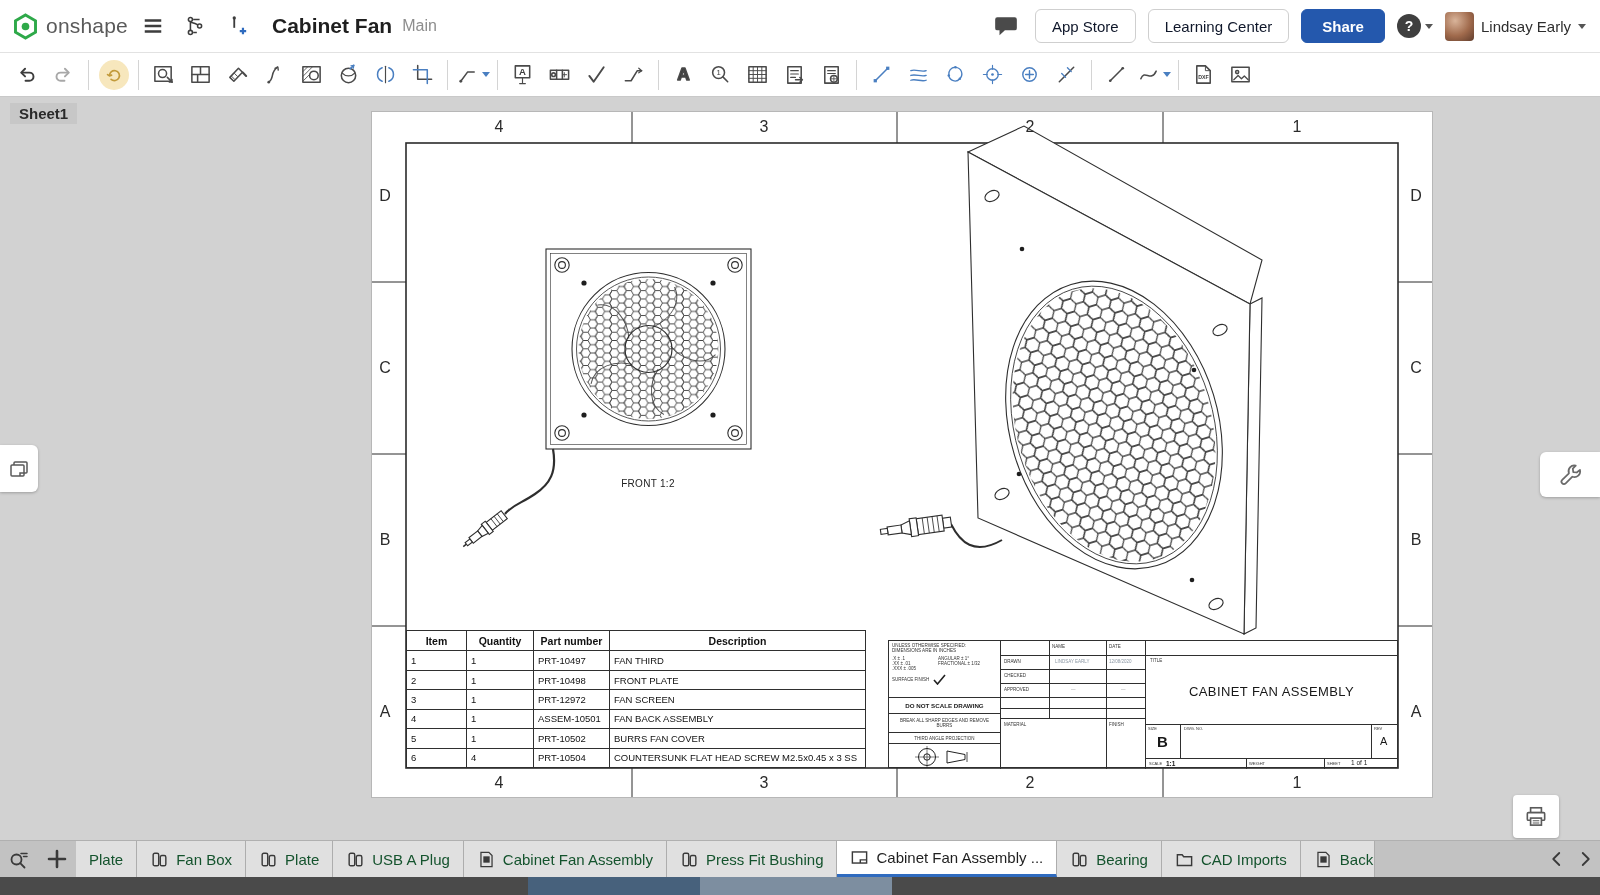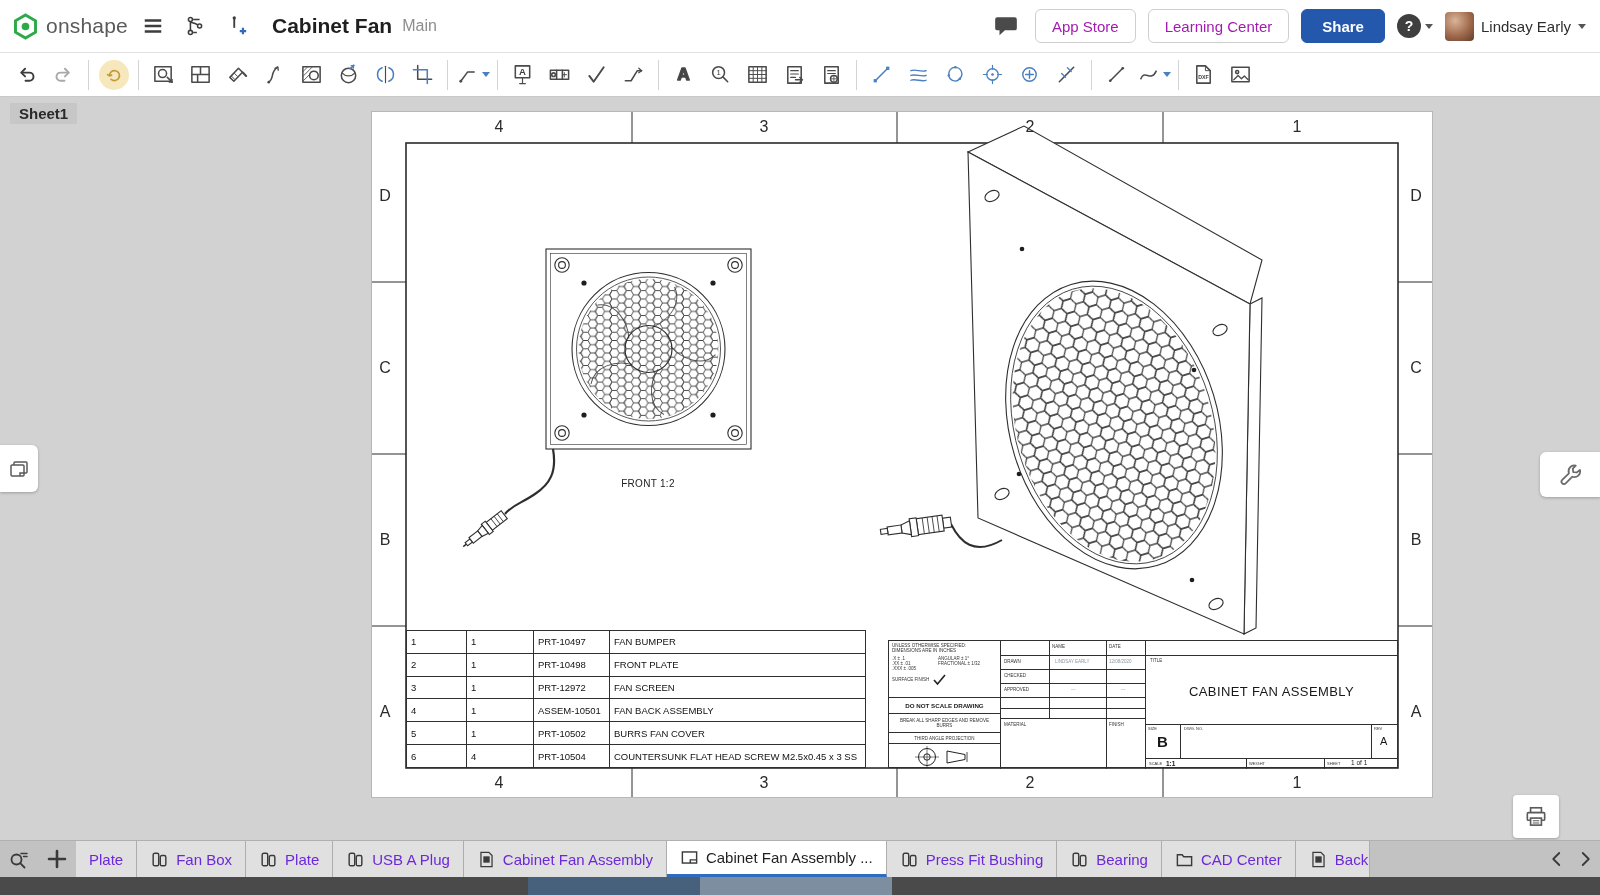--- a/index.html
+++ b/index.html
@@ -6,21 +6,21 @@
   html,body { width:1600px; height:895px; overflow:hidden; font-family:"Liberation Sans",sans-serif; background:#d2d2d2; position:relative; }
 
   
   .header { position:absolute; left:0; top:0; width:1600px; height:53px; background:#fff; border-bottom:1px solid #e2e2e2; display:flex; align-items:center; z-index:30; }
   .logo-wrap { display:flex; align-items:center; margin-left:12px; }
   .logo-text { font-size:21px; color:#5a5a5a; margin-left:7px; letter-spacing:0.2px; }
   .hicon { display:flex; align-items:center; justify-content:center; width:34px; height:34px; margin-left:8px; cursor:pointer; }
   .doc-title { font-size:21px; font-weight:bold; color:#1f1f1f; margin-left:18px; }
   .doc-ws { font-size:16px; color:#8d8d8d; margin-left:10px; }
   .header-right { margin-left:auto; display:flex; align-items:center; margin-right:14px; gap:12px; }
-  .hbtn { height:34px; padding:0 16px; border:1px solid #cfcfcf; border-radius:6px; background:#fff; font-size:15px; color:#a21caf; display:flex; align-items:center; cursor:pointer; white-space:nowrap; }
+  .hbtn { height:34px; padding:0 16px; border:1px solid #cfcfcf; border-radius:6px; background:#fff; font-size:15px; color:#0f172a; display:flex; align-items:center; cursor:pointer; white-space:nowrap; }
   .hbtn-share { background:#2458ad; border-color:#2458ad; color:#fff; font-weight:bold; padding:0 20px; }
   .help-wrap { display:flex; align-items:center; gap:4px; cursor:pointer; }
   .help-circle { width:24px; height:24px; border-radius:50%; background:#3f3f3f; color:#fff; font-weight:bold; font-size:14px; display:flex; align-items:center; justify-content:center; }
   .caret { width:0; height:0; border-left:4px solid transparent; border-right:4px solid transparent; border-top:5px solid #555; }
   .avatar { width:29px; height:29px; border-radius:4px; background:radial-gradient(circle at 35% 30%, #d9b49a, #a06a4c 55%, #5f3c2c); }
   .user-wrap { display:flex; align-items:center; gap:7px; cursor:pointer; }
   .user-name { font-size:15px; color:#2e2e2e; }
 
   
   .toolbar { position:absolute; left:0; top:53px; width:1600px; height:44px; background:#fff; border-bottom:1px solid #c9c9c9; display:flex; align-items:center; padding-left:8px; z-index:29; }
@@ -58,21 +58,21 @@
   .tb { position:absolute; left:516px; top:528px; width:510px; height:128px; background:#fff; border:1.4px solid #2f2f2f; font-family:"Liberation Sans",sans-serif; color:#222; }
   .tb .abs { position:absolute; }
   .tiny2 { font-size:4.5px; color:#333; }
   .tb .cellline { position:absolute; background:#2f2f2f; }
 
   
   .bottombar { position:absolute; left:0; top:840px; width:1600px; height:37px; background:#c2c2c2; border-top:1px solid #b0b0b0; display:flex; align-items:stretch; z-index:30; }
   .bb-icon { width:38px; display:flex; align-items:center; justify-content:center; cursor:pointer; flex:0 0 auto; }
   .bb-icon svg { stroke:#3a3a3a; fill:none; stroke-width:1.8; stroke-linecap:round; }
   .tabs-strip { display:flex; align-items:stretch; overflow:hidden; width:1435px; flex:0 0 auto; }
-  .tab { display:flex; align-items:center; gap:7px; padding:0 13px; background:#e0e0e0; border-right:1px solid #adadad; font-size:15px; color:#6d28d9; white-space:nowrap; cursor:pointer; flex:0 0 auto; }
+  .tab { display:flex; align-items:center; gap:7px; padding:0 13px; background:#e0e0e0; border-right:1px solid #adadad; font-size:15px; color:#14532d; white-space:nowrap; cursor:pointer; flex:0 0 auto; }
   .tab svg { flex:0 0 auto; }
   .tab.active { background:#fff; border-bottom:3px solid #2f6bbf; color:#1f1f1f; }
   .tab.clip { max-width:74px; overflow:hidden; }
   .navarrows { display:flex; align-items:center; margin-left:auto; margin-right:6px; gap:10px; }
   .navarrows svg { stroke:#3a3a3a; fill:none; stroke-width:2.4; stroke-linecap:round; stroke-linejoin:round; cursor:pointer; }
 
   .dockstrip { position:absolute; left:0; top:877px; width:1600px; height:18px; background:#4a4a4a; z-index:31; }
   .dockseg1 { position:absolute; left:528px; top:0; width:172px; height:18px; background:#47617c; }
   .dockseg2 { position:absolute; left:700px; top:0; width:192px; height:18px; background:#7d8ea0; }
 </style>
@@ -475,25 +475,31 @@
     <div class="scale-note">FRONT 1:2</div>
 
     <table class="bom">
       <colgroup>
           <col style="width:60px">
           <col style="width:67px">
           <col style="width:76px">
           <col style="width:256px">
         </colgroup>
       <tbody>
+          <tr>
+        <th>Item</th>
+        <th>Quantity</th>
+        <th>Part number</th>
+        <th>Description</th>
+      </tr>
       <tr>
             <td>1</td>
             <td>1</td>
             <td>PRT-10497</td>
-            <td>FAN BUMPER</td>
+            <td>FAN THIRD</td>
           </tr>
       <tr>
             <td>2</td>
             <td>1</td>
             <td>PRT-10498</td>
             <td>FRONT PLATE</td>
           </tr>
       <tr>
             <td>3</td>
             <td>1</td>
@@ -688,52 +694,52 @@
     </div>
     <div class="tab">
       <svg width="19" height="19" viewBox="0 0 24 24">
           <g stroke="#3a3a3a" stroke-width="1.6" fill="none">
             <path d="M5,3 h10 l4,4 v14 h-14 z"></path>
             <rect x="8" y="8" width="8" height="8" fill="#3a3a3a" stroke="none"></rect>
           </g>
         </svg>
       <span>Cabinet Fan Assembly</span>
     </div>
+    <div class="tab">
+      <svg width="19" height="19" viewBox="0 0 24 24">
+          <g fill="none" stroke="#3a3a3a" stroke-width="1.8">
+            <rect x="4" y="4" width="7" height="16" rx="2"></rect>
+            <rect x="13" y="7" width="7" height="13" rx="2"></rect>
+          </g>
+        </svg>
+      <span>Press Fit Bushing</span>
+    </div>
     <div class="tab active">
       <svg width="19" height="19" viewBox="0 0 24 24">
           <g fill="none" stroke="#3a3a3a" stroke-width="1.8">
             <rect x="3" y="5" width="18" height="14"></rect>
             <path d="M13,19 v-4 h8"></path>
           </g>
         </svg>
       <span>Cabinet Fan Assembly ...</span>
     </div>
     <div class="tab">
       <svg width="19" height="19" viewBox="0 0 24 24">
           <g fill="none" stroke="#3a3a3a" stroke-width="1.8">
             <rect x="4" y="4" width="7" height="16" rx="2"></rect>
             <rect x="13" y="7" width="7" height="13" rx="2"></rect>
           </g>
         </svg>
-      <span>Press Fit Bushing</span>
+      <span>Bearing</span>
     </div>
     <div class="tab">
       <svg width="19" height="19" viewBox="0 0 24 24">
-          <g fill="none" stroke="#3a3a3a" stroke-width="1.8">
-            <rect x="4" y="4" width="7" height="16" rx="2"></rect>
-            <rect x="13" y="7" width="7" height="13" rx="2"></rect>
-          </g>
-        </svg>
-      <span>Bearing</span>
-    </div>
-    <div class="tab">
-      <svg width="19" height="19" viewBox="0 0 24 24">
           <path d="M3,6 h6 l2,2.5 h10 v11 h-18 z" fill="none" stroke="#3a3a3a" stroke-width="1.8"></path>
         </svg>
-      <span>CAD Center</span>
+      <span>CAD Imports</span>
     </div>
     <div class="tab clip">
       <svg width="19" height="19" viewBox="0 0 24 24">
           <g stroke="#3a3a3a" stroke-width="1.6" fill="none">
             <path d="M5,3 h10 l4,4 v14 h-14 z"></path>
             <rect x="8" y="8" width="8" height="8" fill="#3a3a3a" stroke="none"></rect>
           </g>
         </svg>
       <span>Back...</span>
     </div>

